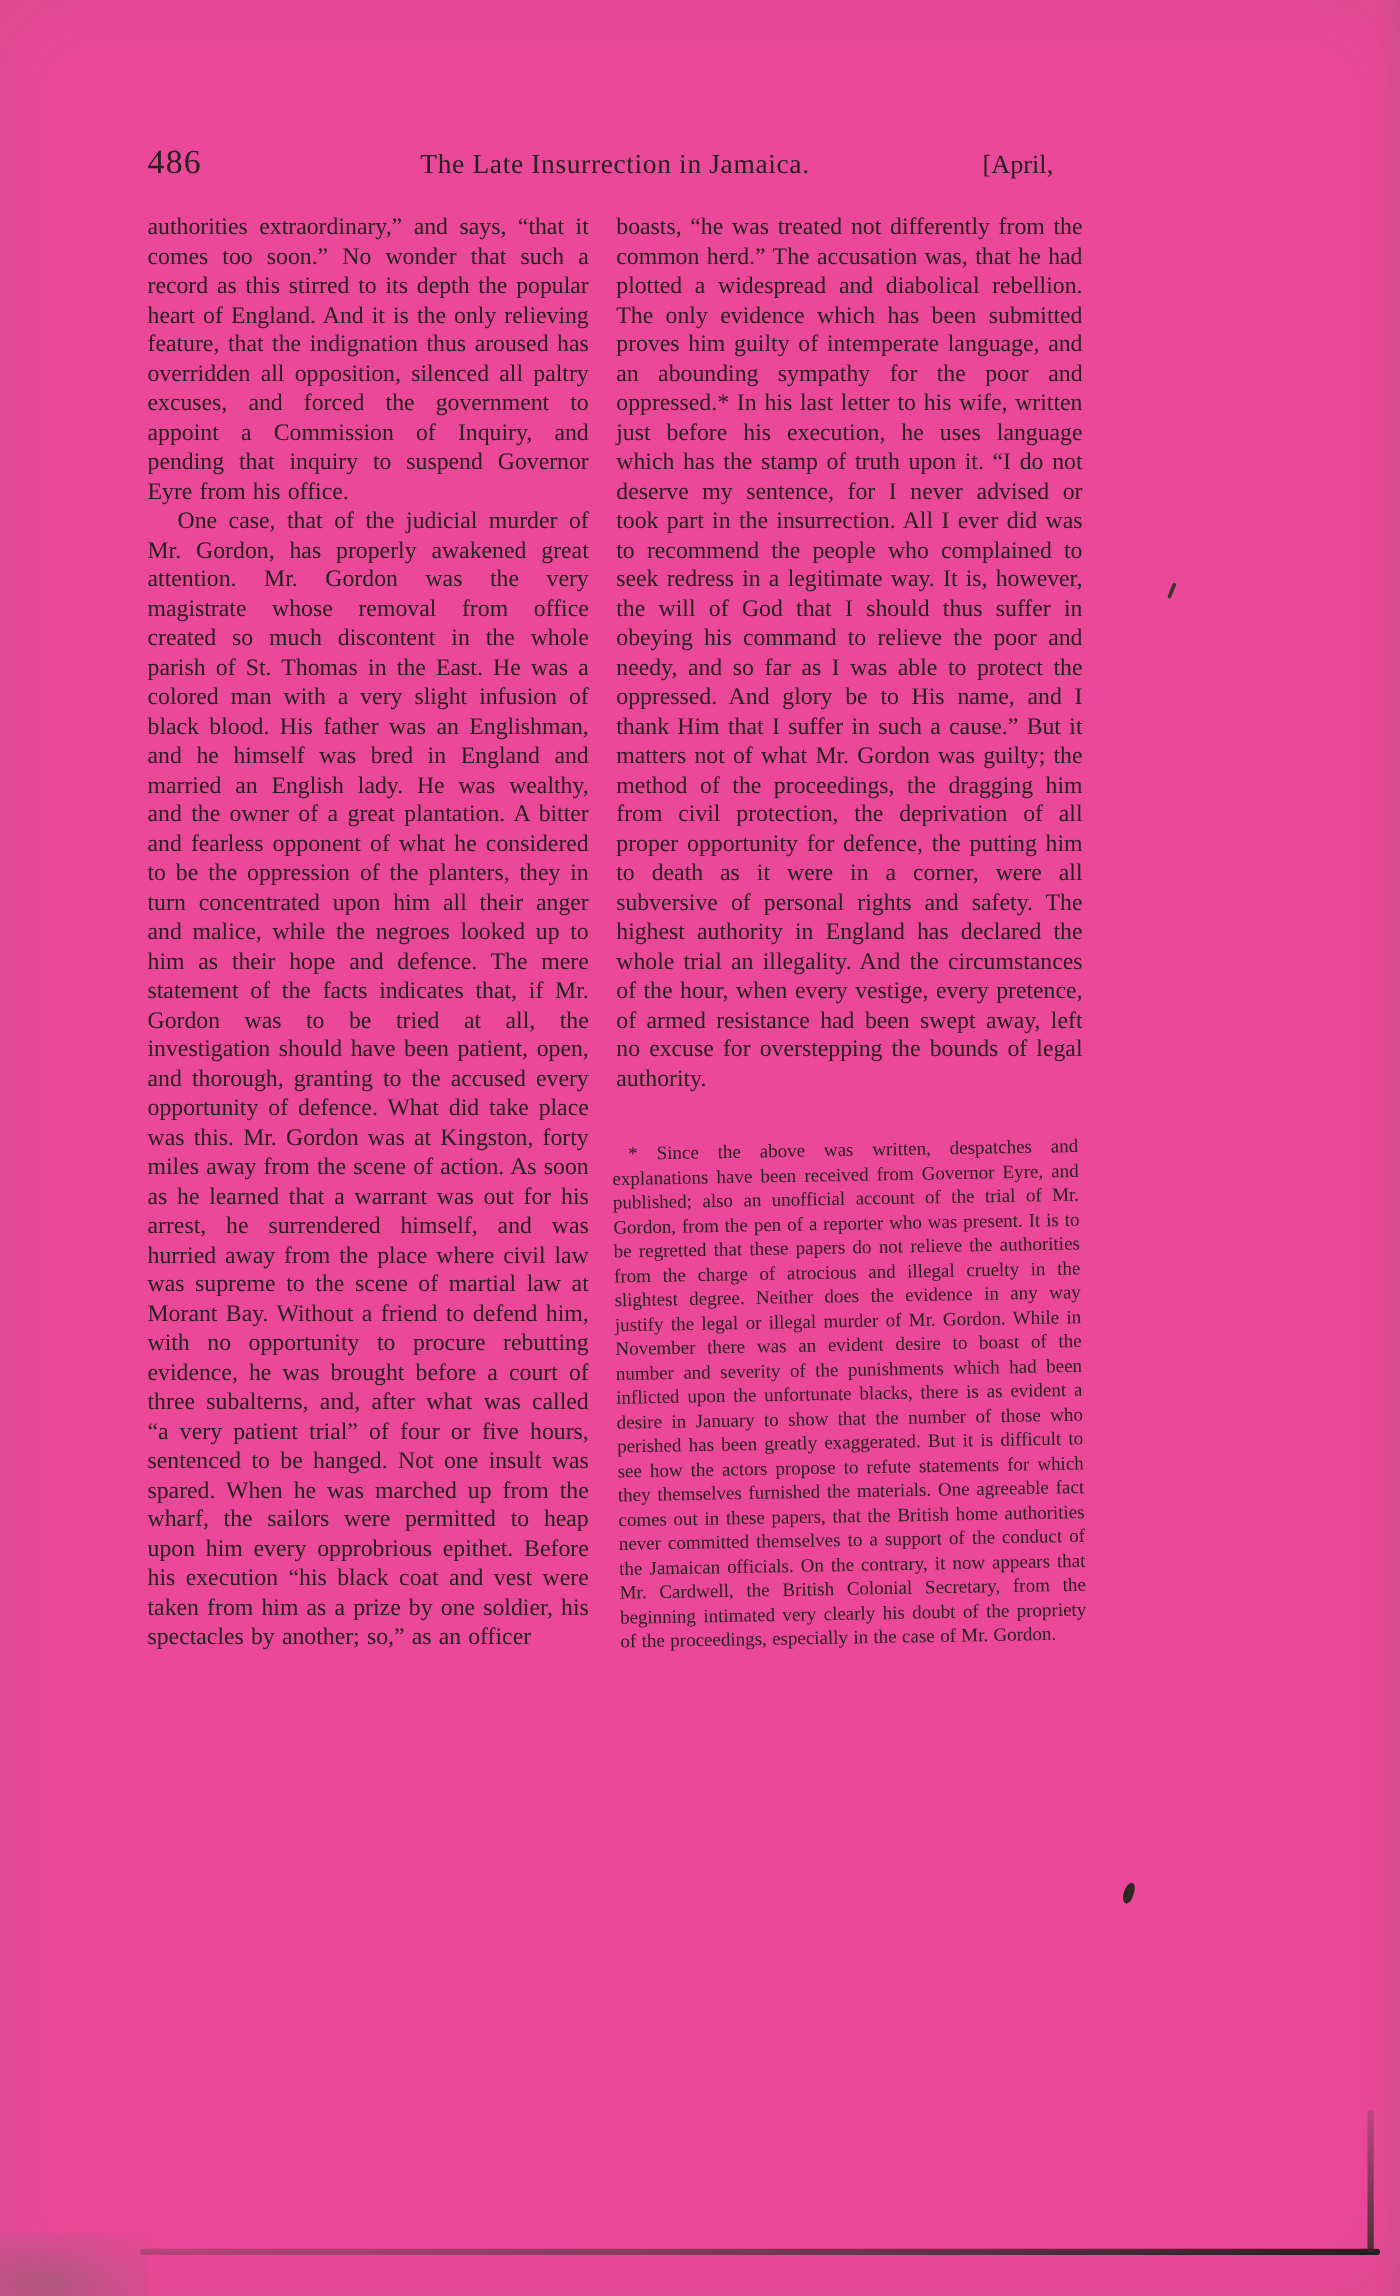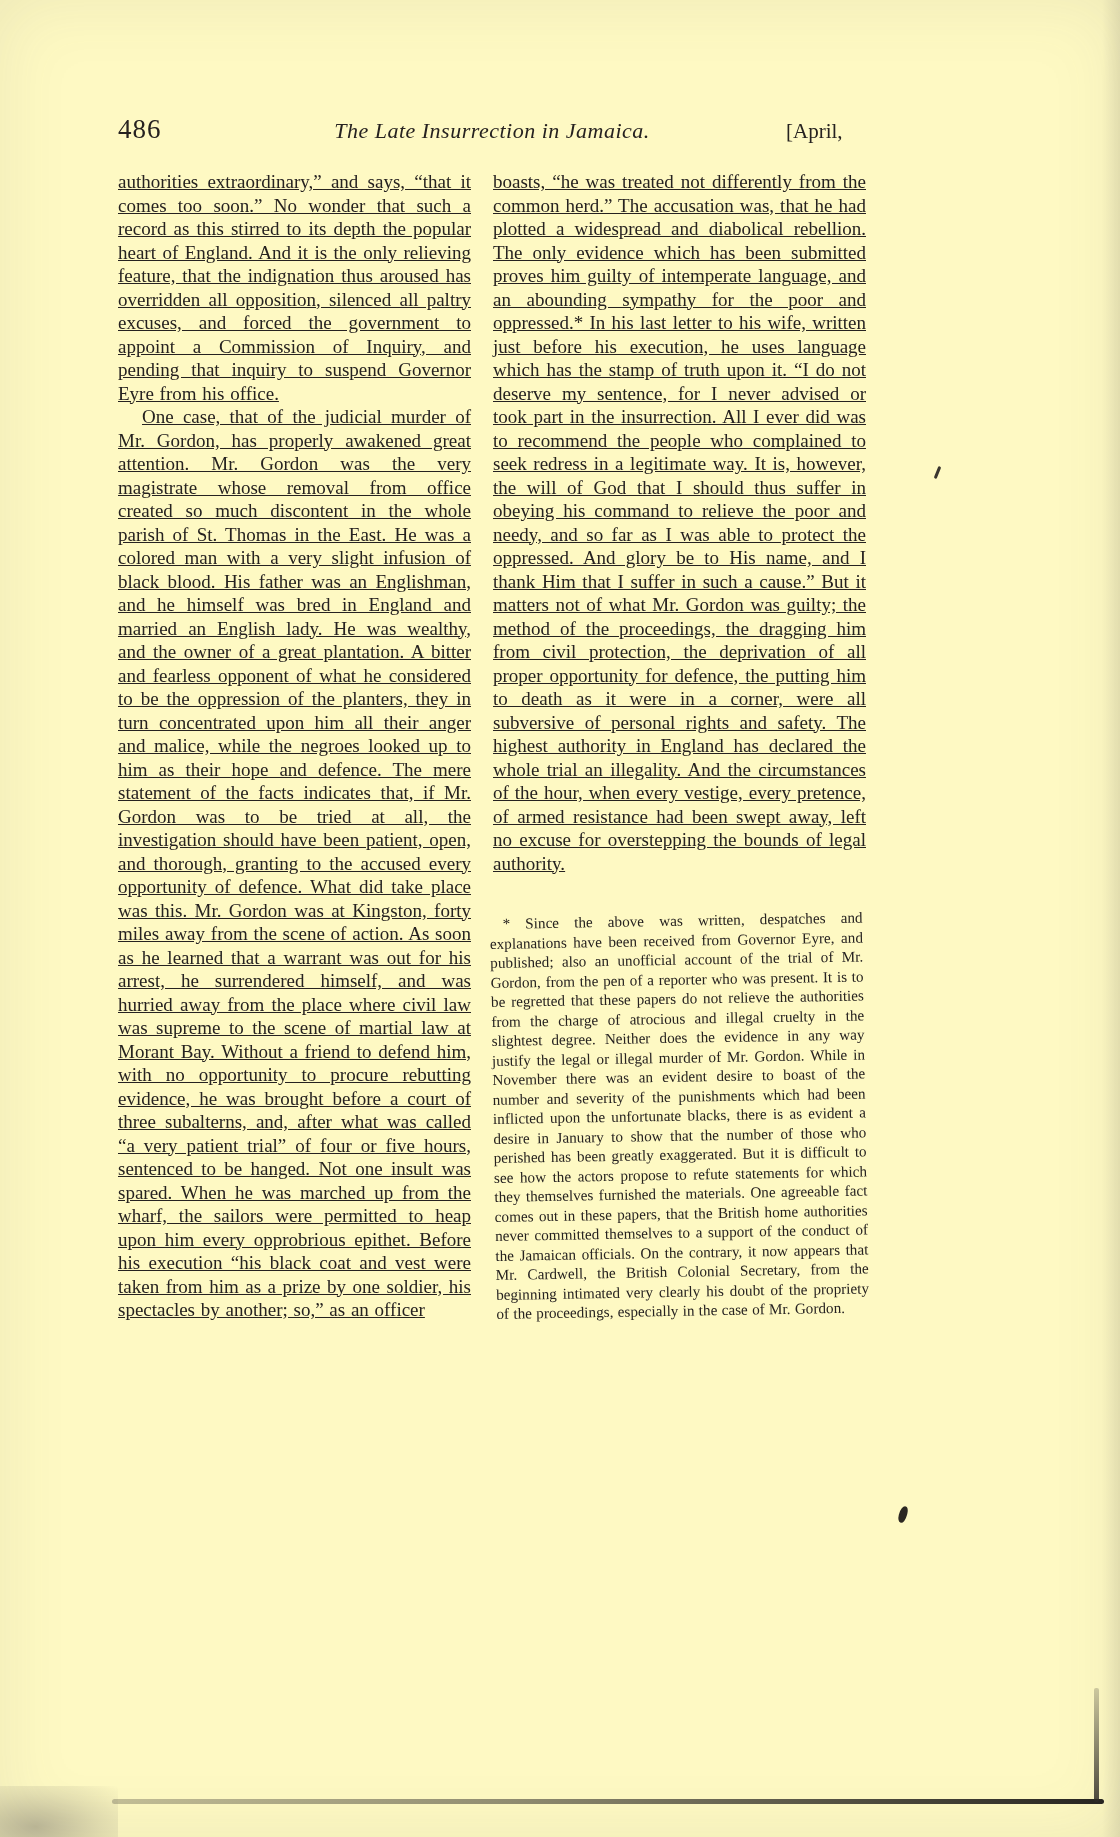--- a/index.html
+++ b/index.html
@@ -4,21 +4,21 @@
 <style>
   html, body {
     margin: 0;
     padding: 0;
     background: #ffffff;
   }
   .page {
     position: relative;
     width: 1120px;
     height: 1837px;
-    background: #fef9c3;
+    background: #ec4899;
     overflow: hidden;
     font-family: "Liberation Serif", "DejaVu Serif", serif;
     color: #262220;
     box-shadow: inset 0 0 70px rgba(90,85,75,0.10);
   }
 
   
   .header {
     position: absolute;
     left: 118px;
@@ -28,21 +28,20 @@
     align-items: baseline;
   }
   .page-number {
     font-size: 27px;
     letter-spacing: 1px;
     min-width: 80px;
   }
   .running-title {
     flex: 1;
     text-align: center;
-    font-style: italic;
     font-size: 22px;
     letter-spacing: 0.5px;
   }
   .issue-date {
     font-size: 21px;
     min-width: 80px;
     text-align: left;
   }
 
   
@@ -56,21 +55,20 @@
   }
   .column-left  { width: 353px; }
   .column-right { width: 373px; }
 
   .para {
     margin: 0;
     font-size: 19px;
     line-height: 23.5px;
     text-align: justify;
     word-spacing: 1px;
-    text-decoration: underline;
   }
   .para.indent { text-indent: 24px; }
 
   .footnote {
     margin-top: 39px;
     font-size: 15.2px;
     line-height: 19.5px;
     text-align: justify;
     text-indent: 13px;
     word-spacing: 0.5px;

